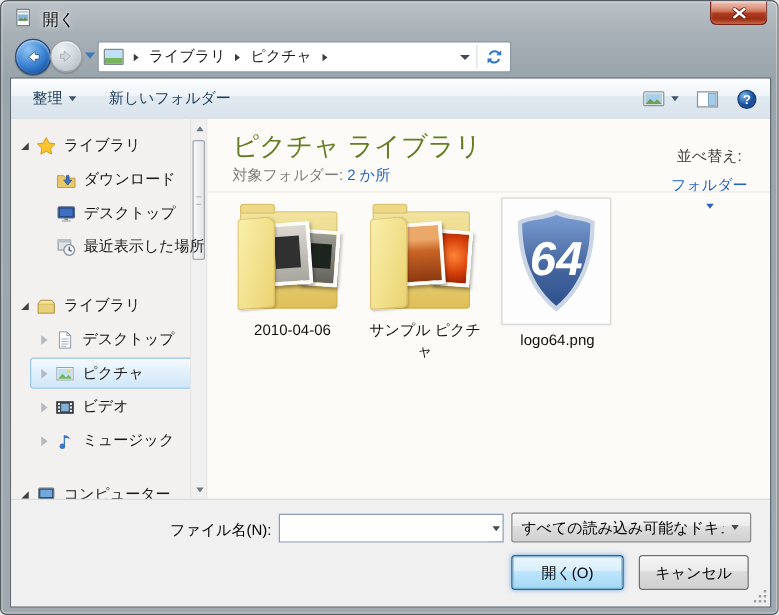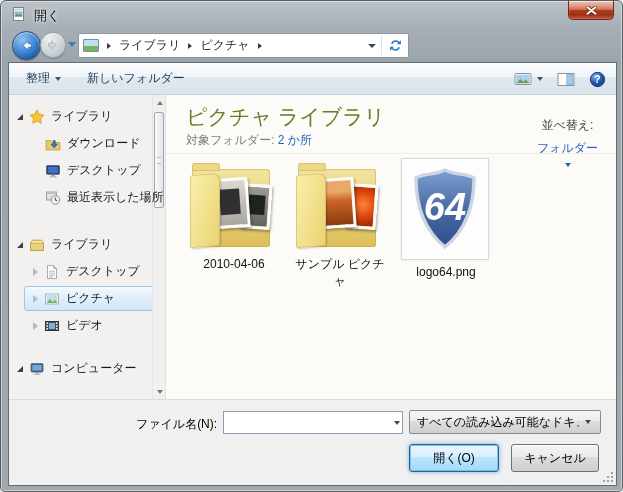--- a/index.html
+++ b/index.html
@@ -347,20 +347,30 @@
             <rect x="12" y="4.4" width="1.6" height="1.6"></rect>
                 <rect x="12" y="7.2" width="1.6" height="1.6"></rect>
                 <rect x="12" y="10" width="1.6" height="1.6"></rect>
           </g>
           <rect x="5" y="5" width="6" height="6" fill="#7fb2d9"></rect>
         </svg>
         <span class="s-label">ビデオ</span>
       </div>
         </div>
 
+      <div class="srow child-lib">
+          <div class="rowin">
+        <span class="tw-col"></span>
+        <svg class="s-ico" viewBox="0 0 16 16">
+          <path d="M7 12V3c2.5.2 4.6 1.2 4.8 3.4C10.7 5.6 9 5.4 8 5.5V12z" fill="#3b74c9"></path>
+          <circle cx="5.9" cy="12" r="2.2" fill="#3b74c9"></circle>
+        </svg>
+        <span class="s-label">ミュージック</span>
+      </div>
+        </div>
 
       <div class="spacer16"></div>
 
       <div class="srow group">
           <div class="rowin">
         <span class="tw-exp"></span>
         <svg class="s-ico" viewBox="0 0 16 16">
           <rect x="2" y="2.5" width="12" height="8.5" rx="1" fill="#2a3c52" stroke="#6b7b8c"></rect>
           <rect x="3.2" y="3.7" width="9.6" height="6" fill="#6fa8dc"></rect>
           <rect x="6.5" y="11" width="3" height="1.8" fill="#9aa1a7"></rect>

